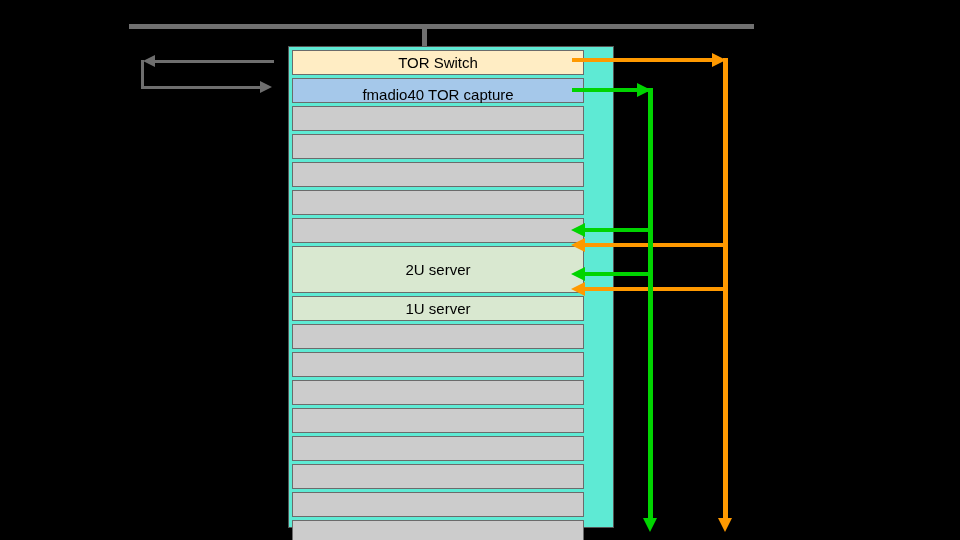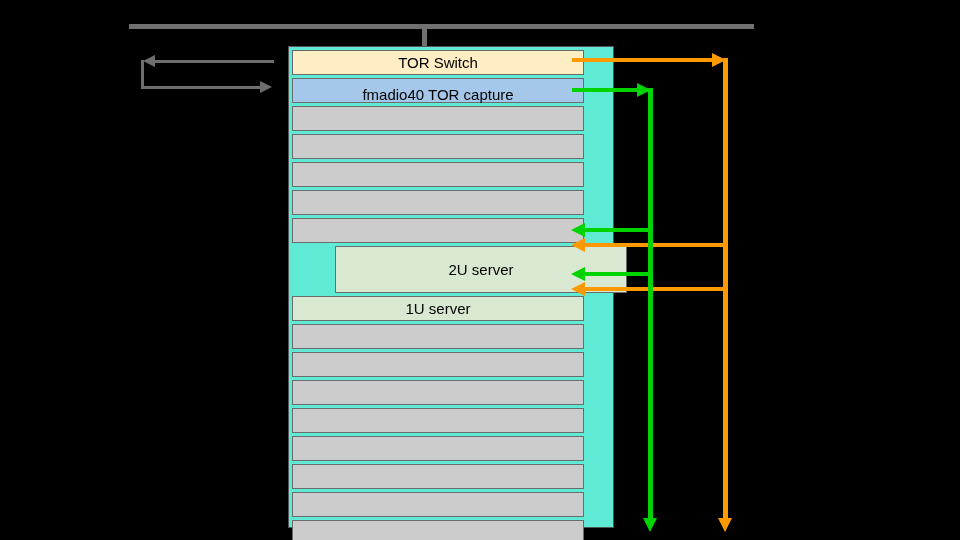--- a/index.html
+++ b/index.html
@@ -69,21 +69,21 @@
     </div>
     <div class="unit u-cap" style="top:31px;align-items:flex-end;">
       <span>fmadio40 TOR capture</span>
     </div>
     <div class="unit u-blank" style="top:59px;"></div>
     <div class="unit u-blank" style="top:87px;"></div>
     <div class="unit u-blank" style="top:115px;"></div>
     <div class="unit u-blank" style="top:143px;"></div>
     <div class="unit u-blank" style="top:171px;"></div>
 
-    <div class="unit u-srv" style="top:199px;height:47px;margin-left:43px;">
+    <div class="unit u-srv" style="top:199px;height:47px;">
       <span>2U server</span>
     </div>
     <div class="unit u-srv" style="top:249px;text-align:center;">
       <span>1U server</span>
     </div>
 
     <div class="unit u-blank" style="top:277px;"></div>
     <div class="unit u-blank" style="top:305px;"></div>
     <div class="unit u-blank" style="top:333px;"></div>
     <div class="unit u-blank" style="top:361px;"></div>

